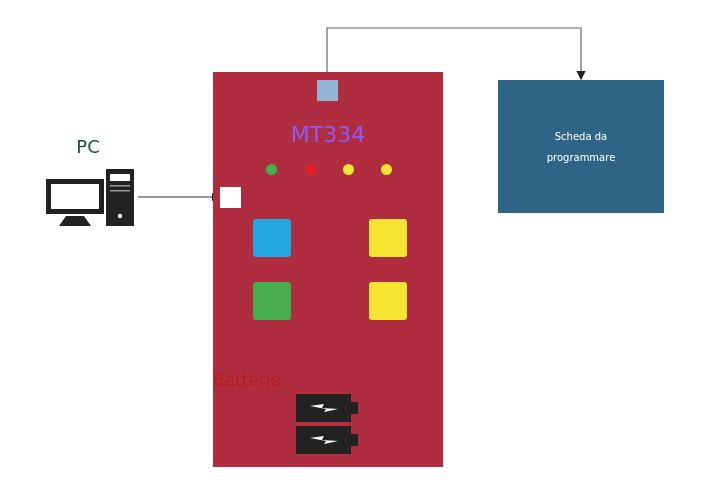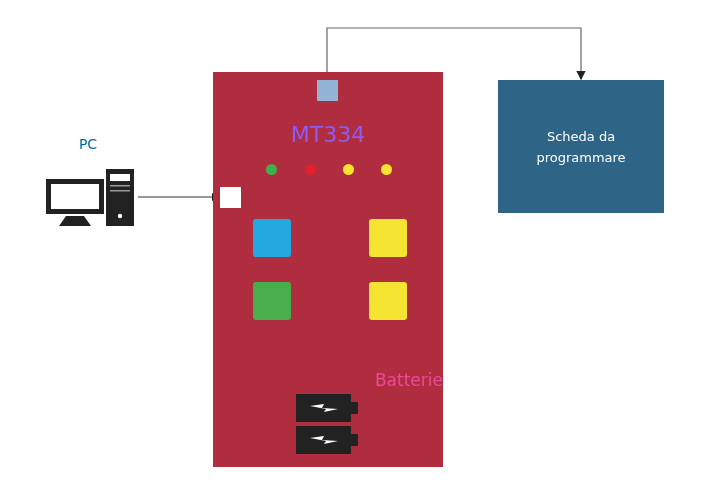--- a/index.html
+++ b/index.html
@@ -2,27 +2,27 @@
 <html><head>
   <meta charset="utf-8">
   <style>
     html, body { margin:0; padding:0; background:#ffffff; }
     body { width:708px; height:500px; position:relative; overflow:hidden;
            font-family:"DejaVu Sans", sans-serif; }
     .abs { position:absolute; }
     #device { left:213px; top:72px; width:230px; height:395px; background:#b02d40; }
     #board { left:498px; top:80px; width:166px; height:133px; background:#2e6587;
              display:flex; align-items:center; justify-content:center; text-align:center;
-             color:#ffffff; font-size:13px; line-height:21px; }
+             color:#ffffff; font-size:10px; line-height:21px; }
     #board span { white-space:pre-line; }
     #device-title { left:213px; top:122px; width:230px; text-align:center; color:#8b5cf6; font-size:22px; }
     .led { width:11px; height:11px; border-radius:50%; }
     .btn { width:38px; height:38px; border-radius:3px; }
-    #battery-label { left:213px; top:370px; width:230px; text-align:right; color:#ec4899; font-size:17px; }
-    #pc-label { left:58px; top:136px; width:60px; text-align:center; color:#0369a1; font-size:14px; }
+    #battery-label { left:213px; top:370px; width:230px; text-align:left; color:#b91c1c; font-size:17px; }
+    #pc-label { left:58px; top:136px; width:60px; text-align:center; color:#14532d; font-size:18px; }
     #port-top { left:317px; top:80px; width:21px; height:21px; background:#93b4d4; }
     #port-left { left:220px; top:187px; width:21px; height:21px; background:#ffffff; }
     svg.overlay { position:absolute; left:0; top:0; }
   </style>
 </head>
 <body>
 
 <svg class="overlay" width="708" height="500">
   <defs>
     <marker id="arrow" markerWidth="8" markerHeight="8" refX="7" refY="4" orient="auto">

